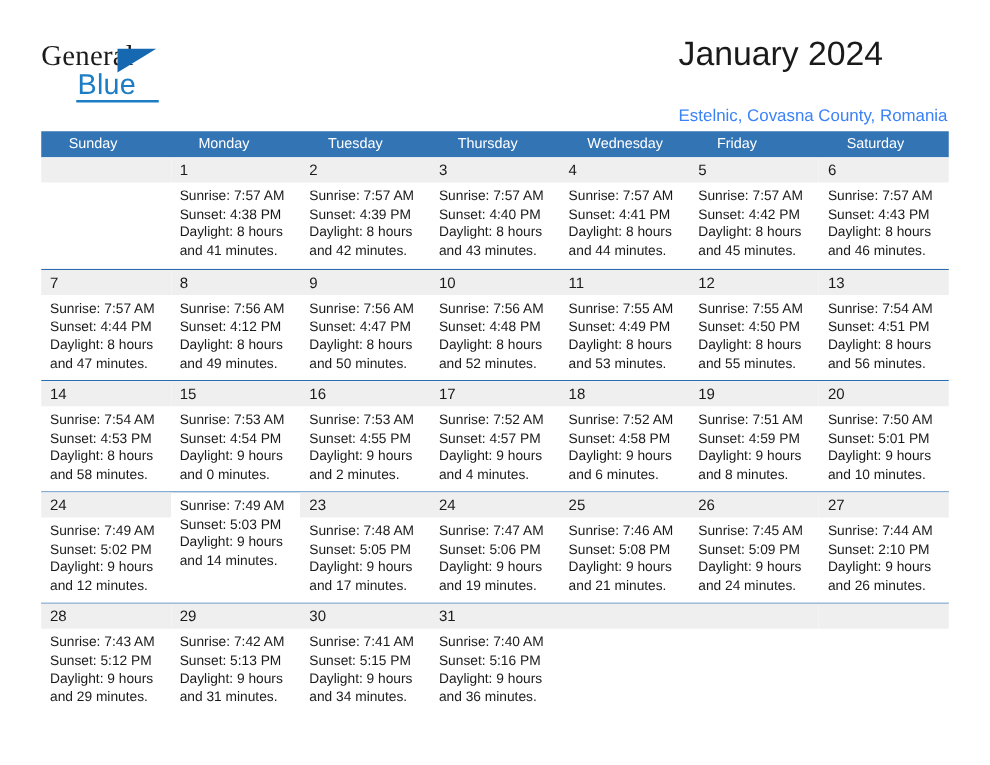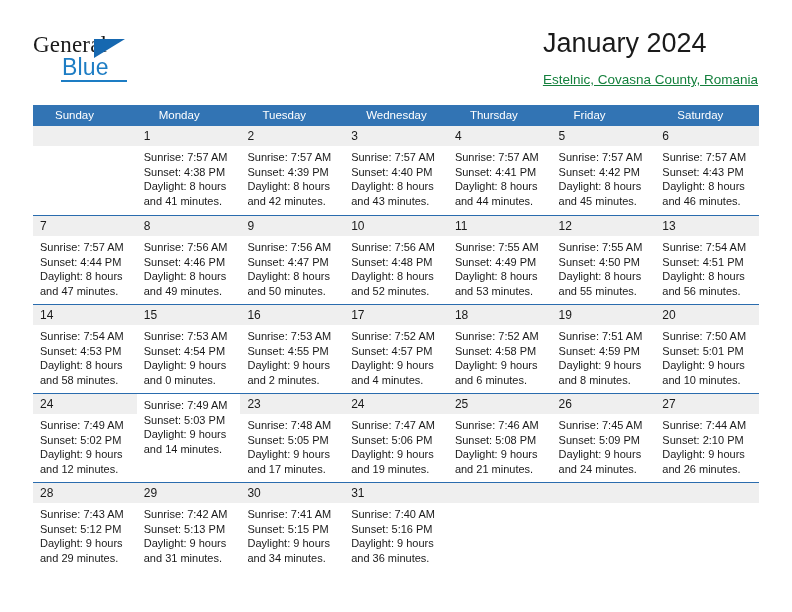--- a/index.html
+++ b/index.html
@@ -78,26 +78,25 @@
     right: 0;
     top: 0;
   }
   .cal-title {
     font-size: 27px;
     color: #1a1a1a;
     line-height: 34px;
     white-space: nowrap;
   }
   .cal-subtitle {
-    margin-top: 11px;
+    margin-top: 24px;
     font-size: 13.5px;
-    color: #15803d;
+    color: #3b82f6;
     line-height: 17px;
     white-space: nowrap;
-    text-decoration: underline;
   }
 
   
   .calendar {
     position: absolute;
     left: 33px;
     top: 105px;
     width: 726px;
   }
   .weekday-row {
@@ -170,22 +169,22 @@
       <div class="cal-subtitle">Estelnic, Covasna County, Romania</div>
     </div>
 
   </div>
 
   <div class="calendar">
     <div class="weekday-row">
         <div class="weekday">Sunday</div>
         <div class="weekday">Monday</div>
         <div class="weekday">Tuesday</div>
+        <div class="weekday">Thursday</div>
         <div class="weekday">Wednesday</div>
-        <div class="weekday">Thursday</div>
         <div class="weekday">Friday</div>
         <div class="weekday">Saturday</div>
       </div>
     <div>
         <div class="week">
           <div class="day empty">
             <div class="day-num-band"></div>
             <div class="day-lines"></div>
           </div>
           <div class="day">
@@ -250,21 +249,21 @@
               <div class="day-line">Sunrise: 7:57 AM</div>
               <div class="day-line">Sunset: 4:44 PM</div>
               <div class="day-line">Daylight: 8 hours</div>
               <div class="day-line">and 47 minutes.</div>
             </div>
           </div>
           <div class="day">
             <div class="day-num-band">8</div>
             <div class="day-lines">
               <div class="day-line">Sunrise: 7:56 AM</div>
-              <div class="day-line">Sunset: 4:46 PM</div>
+              <div class="day-line">Sunset: 4:12 PM</div>
               <div class="day-line">Daylight: 8 hours</div>
               <div class="day-line">and 49 minutes.</div>
             </div>
           </div>
           <div class="day">
             <div class="day-num-band">9</div>
             <div class="day-lines">
               <div class="day-line">Sunrise: 7:56 AM</div>
               <div class="day-line">Sunset: 4:47 PM</div>
               <div class="day-line">Daylight: 8 hours</div>

